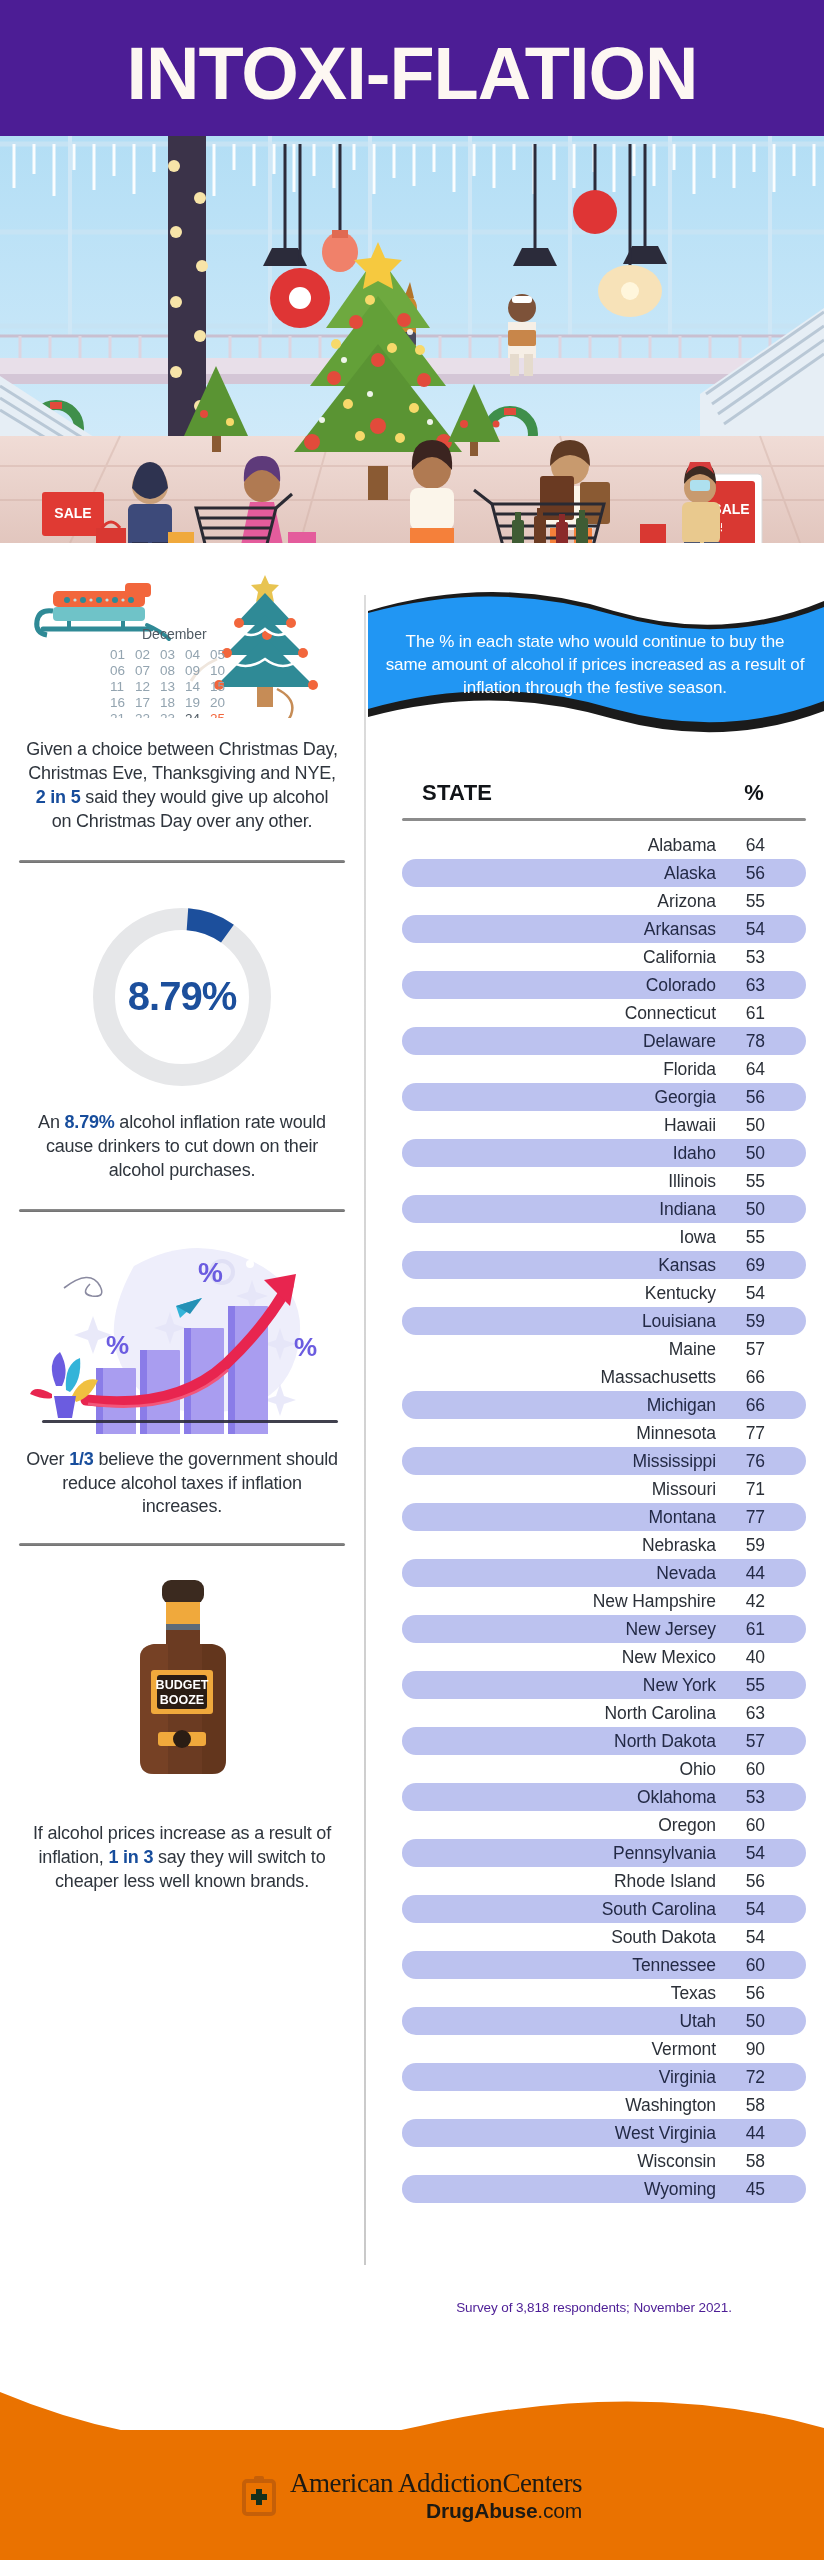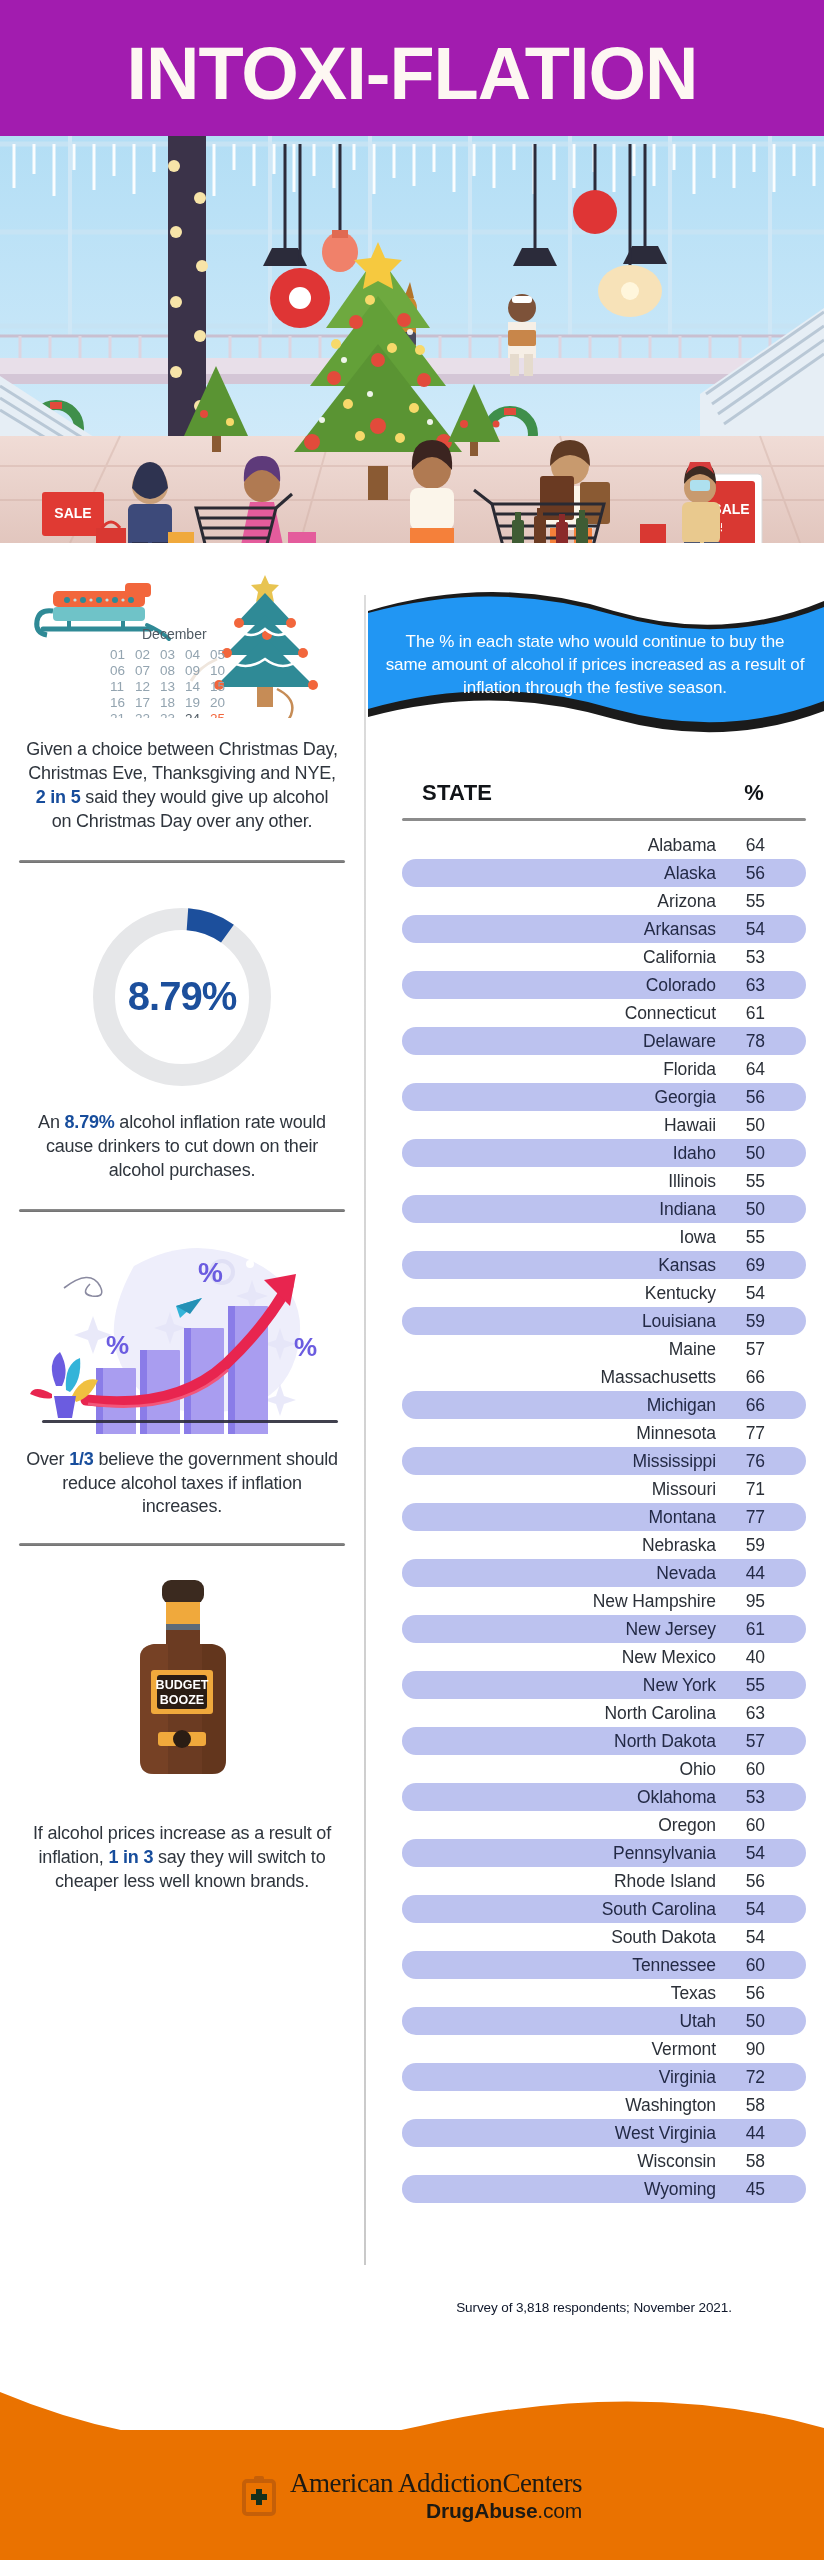--- a/index.html
+++ b/index.html
@@ -5,21 +5,21 @@
   * { box-sizing: border-box; margin:0; padding:0; }
   html,body { background:#ffffff; }
   body {
     width:824px; height:2560px; position:relative; overflow:hidden;
     font-family:"Liberation Sans", sans-serif; color:#2c3137;
   }
 
   
   .header {
     position:absolute; left:0; top:0; width:824px; height:148px;
-    background:#a21caf; display:flex; align-items:center; justify-content:center;
+    background:#4c1d95; display:flex; align-items:center; justify-content:center;
   }
   .header-title {
     font-size:74px; font-weight:bold; color:#fdf7f2; letter-spacing:-1px;
     line-height:1; white-space:nowrap;
   }
 
   
   .hero { position:absolute; left:0; top:136px; width:824px; height:407px; overflow:hidden; }
   .hero svg { display:block; }
 
@@ -77,21 +77,21 @@
   .trow {
     height:28px; display:flex; align-items:center; border-radius:14px;
     font-size:17.5px; color:#2b3038;
   }
   .trow.alt { background:#bcc2ef; color:#232a46; }
   .trow .st { flex:1; padding-left:21px; letter-spacing:-0.1px;text-align:right; }
   .trow .pc { width:90px; text-align:right; padding-right:41px; letter-spacing:-0.1px; }
 
   .source {
     position:absolute; left:364px; width:460px; top:1745px;
-    text-align:center; font-size:13.5px; color:#0f172a; letter-spacing:-0.1px;
+    text-align:center; font-size:13.5px; color:#4c1d95; letter-spacing:-0.1px;
   }
 
   
   .footer-wave { position:absolute; left:0; top:2300px; width:824px; height:260px; }
   .footer-band { position:absolute; left:0; top:2430px; width:824px; height:130px; background:#EA7200; }
   .footer-logo {
     position:absolute; left:0; top:2470px; width:824px;
     display:flex; align-items:center; justify-content:center; gap:14px;
   }
   .logo-mark { width:34px; height:40px; flex:0 0 auto; }
@@ -795,21 +795,21 @@
         <div class="trow">
           <span class="st">Nebraska</span>
           <span class="pc">59</span>
         </div>
         <div class="trow alt">
           <span class="st">Nevada</span>
           <span class="pc">44</span>
         </div>
         <div class="trow">
           <span class="st">New Hampshire</span>
-          <span class="pc">95</span>
+          <span class="pc">42</span>
         </div>
         <div class="trow alt">
           <span class="st">New Jersey</span>
           <span class="pc">61</span>
         </div>
         <div class="trow">
           <span class="st">New Mexico</span>
           <span class="pc">40</span>
         </div>
         <div class="trow alt">

